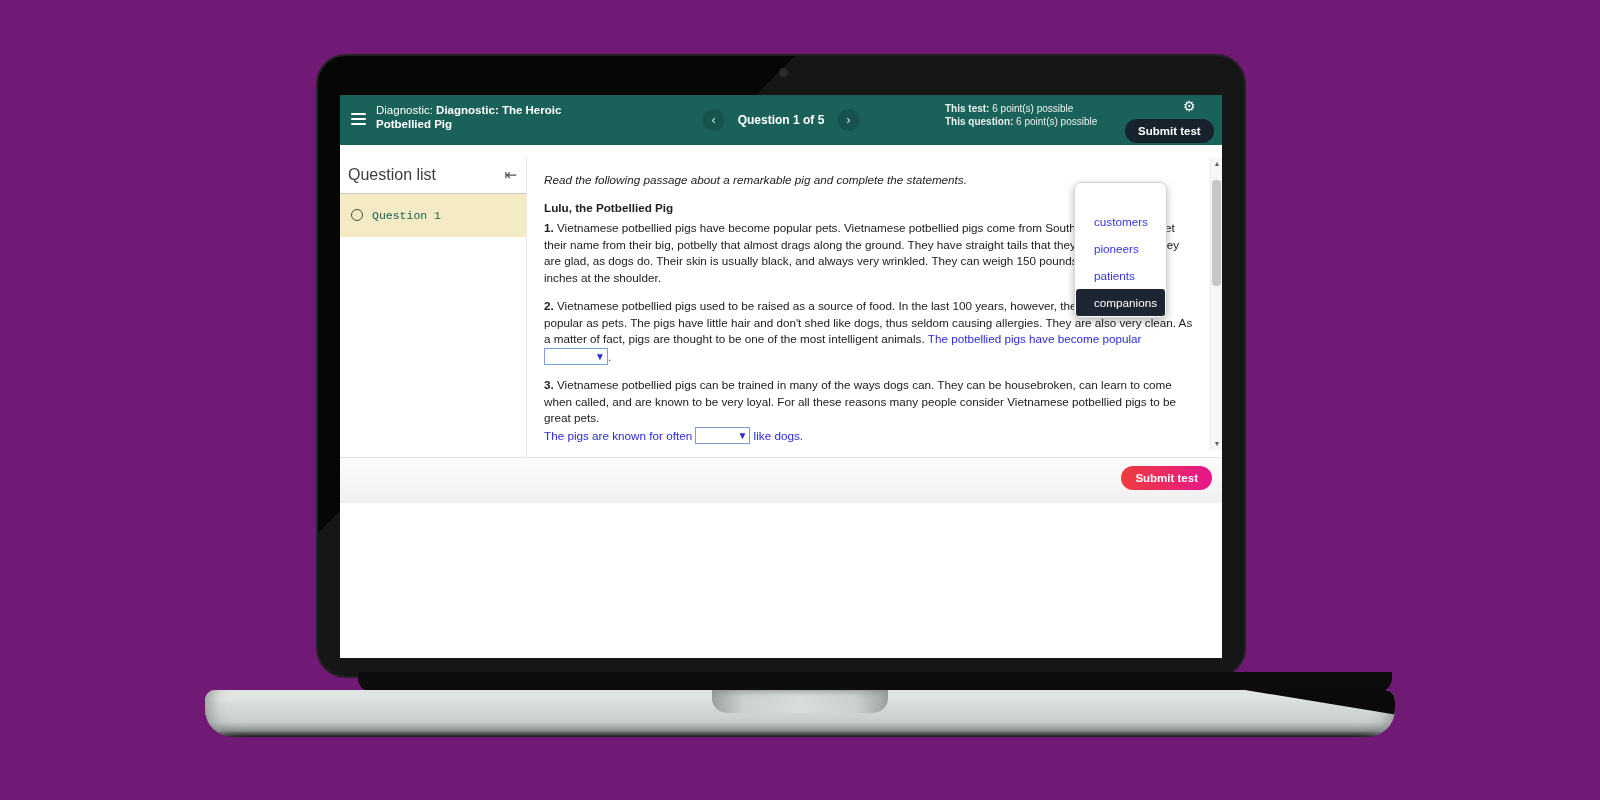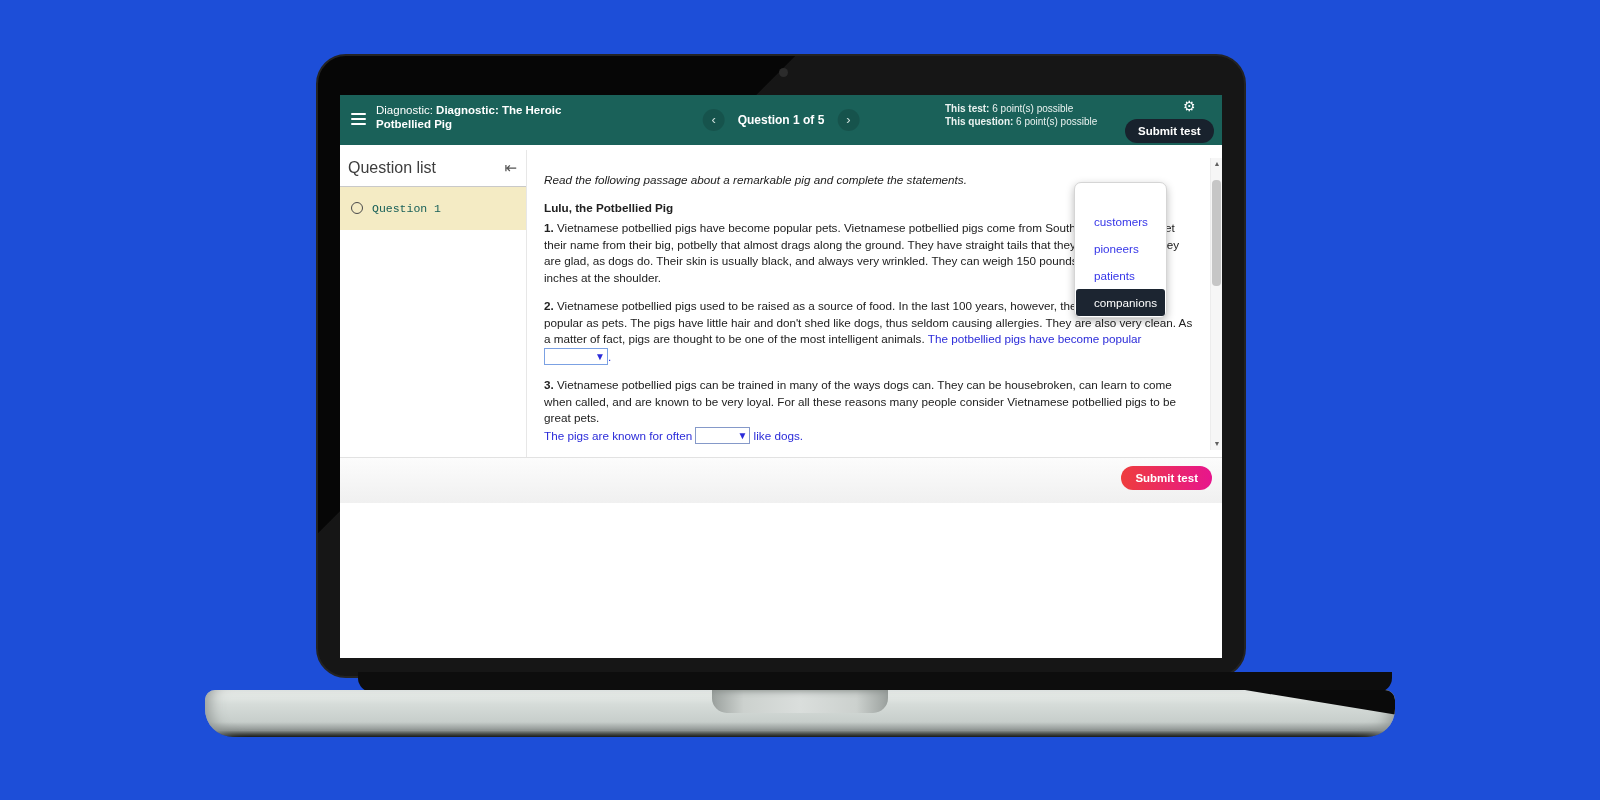--- a/index.html
+++ b/index.html
@@ -3,21 +3,21 @@
 <meta charset="utf-8">
 <style>
   :root{
     --header_bg:#1a6159; --accent_teal:#1a6159; --highlight_row:#f4ebc4;
     --link_blue:#2b2bd9; --option_blue:#3636e8; --option_highlight_bg:#1c2531;
     --submit_dark_bg:#18222d; --submit_pink_gradient_start:#ee3d3d; --submit_pink_gradient_end:#e7158d;
   }
   *{margin:0;padding:0;box-sizing:border-box;}
   html,body{width:1600px;height:800px;background:#000;overflow:hidden;
     font-family:"Liberation Sans","DejaVu Sans",sans-serif;}
-  .stage{position:relative;width:1600px;height:800px;background:#1d4ed8;}
+  .stage{position:relative;width:1600px;height:800px;background:#701a75;}
 
   
   .bezel{position:absolute;left:316px;top:54px;width:930px;height:624px;border-radius:30px;
     background:linear-gradient(135deg,#060606 337px,#161616 338px);border:2px solid #232323;}
   .camera{position:absolute;left:779px;top:68px;width:9px;height:9px;border-radius:50%;background:#2b2b2b;}
   .hinge{position:absolute;left:358px;top:672px;width:1034px;height:20px;background:#0d0d0d;border-radius:0 0 14px 14px;}
   .base{position:absolute;left:205px;top:690px;width:1190px;height:47px;
     border-radius:10px 10px 28px 28px;
     background:linear-gradient(180deg,#eef1ef 0%,#d6dcd9 30%,#c7cecb 68%,#8e9492 86%,#2a2d2b 96%,#000 100%);
     box-shadow:inset 14px 0 16px -10px #8e9492, inset -14px 0 16px -10px #8e9492;overflow:hidden;}
@@ -41,21 +41,21 @@
   .chev{width:22px;height:22px;border-radius:50%;background:rgba(0,0,0,.14);color:#cfe0dc;
     font-size:13px;line-height:21px;text-align:center;cursor:pointer;}
   .hd-nav .navlabel{font-size:12px;font-weight:bold;white-space:nowrap;}
   .points{position:absolute;left:592px;top:8px;font-size:10px;line-height:12.5px;color:#eaf2f0;white-space:nowrap;}
   .points b{font-weight:bold;margin-left:13px;}
   .gear{position:absolute;left:843px;top:3px;font-size:14px;color:#fff;cursor:pointer;}
   .pill-dark{position:absolute;left:785px;top:24px;height:24px;line-height:24px;padding:0 13px;
     border-radius:13px;background:var(--submit_dark_bg);color:#fff;font-size:11.5px;font-weight:bold;cursor:pointer;}
 
   .app-body{position:absolute;left:0;top:50px;width:882px;height:312px;background:#fff;}
-  .qlist{position:absolute;left:0;top:5px;width:187px;height:312px;background:#fff;border-right:1px solid #e7e7e7;}
+  .qlist{position:absolute;left:0;top:12px;width:187px;height:312px;background:#fff;border-right:1px solid #e7e7e7;}
   .qlist-head{position:relative;height:37px;border-bottom:1px solid #c9c9c9;}
   .qlist-title{position:absolute;left:8px;top:9px;font-size:16px;color:#3d3d3d;}
   .collapse{position:absolute;right:9px;top:9px;font-size:15px;color:#555;cursor:pointer;}
   .qitem{position:relative;height:43px;background:var(--highlight_row);cursor:pointer;}
   .radio{position:absolute;left:11px;top:15px;width:12px;height:12px;border:1.5px solid #4a4a4a;border-radius:50%;background:transparent;}
   .qitem-label{position:absolute;left:32px;top:15px;font-size:11.5px;color:var(--accent_teal);font-family:Liberation Mono, monospace;}
 
   .qmain{position:absolute;left:188px;top:0;right:12px;bottom:0;padding:27px 16px 0 16px;
     font-size:11.7px;line-height:16.5px;color:#212121;overflow:hidden;}
   .instruction{font-style:italic;margin-bottom:11px;}

